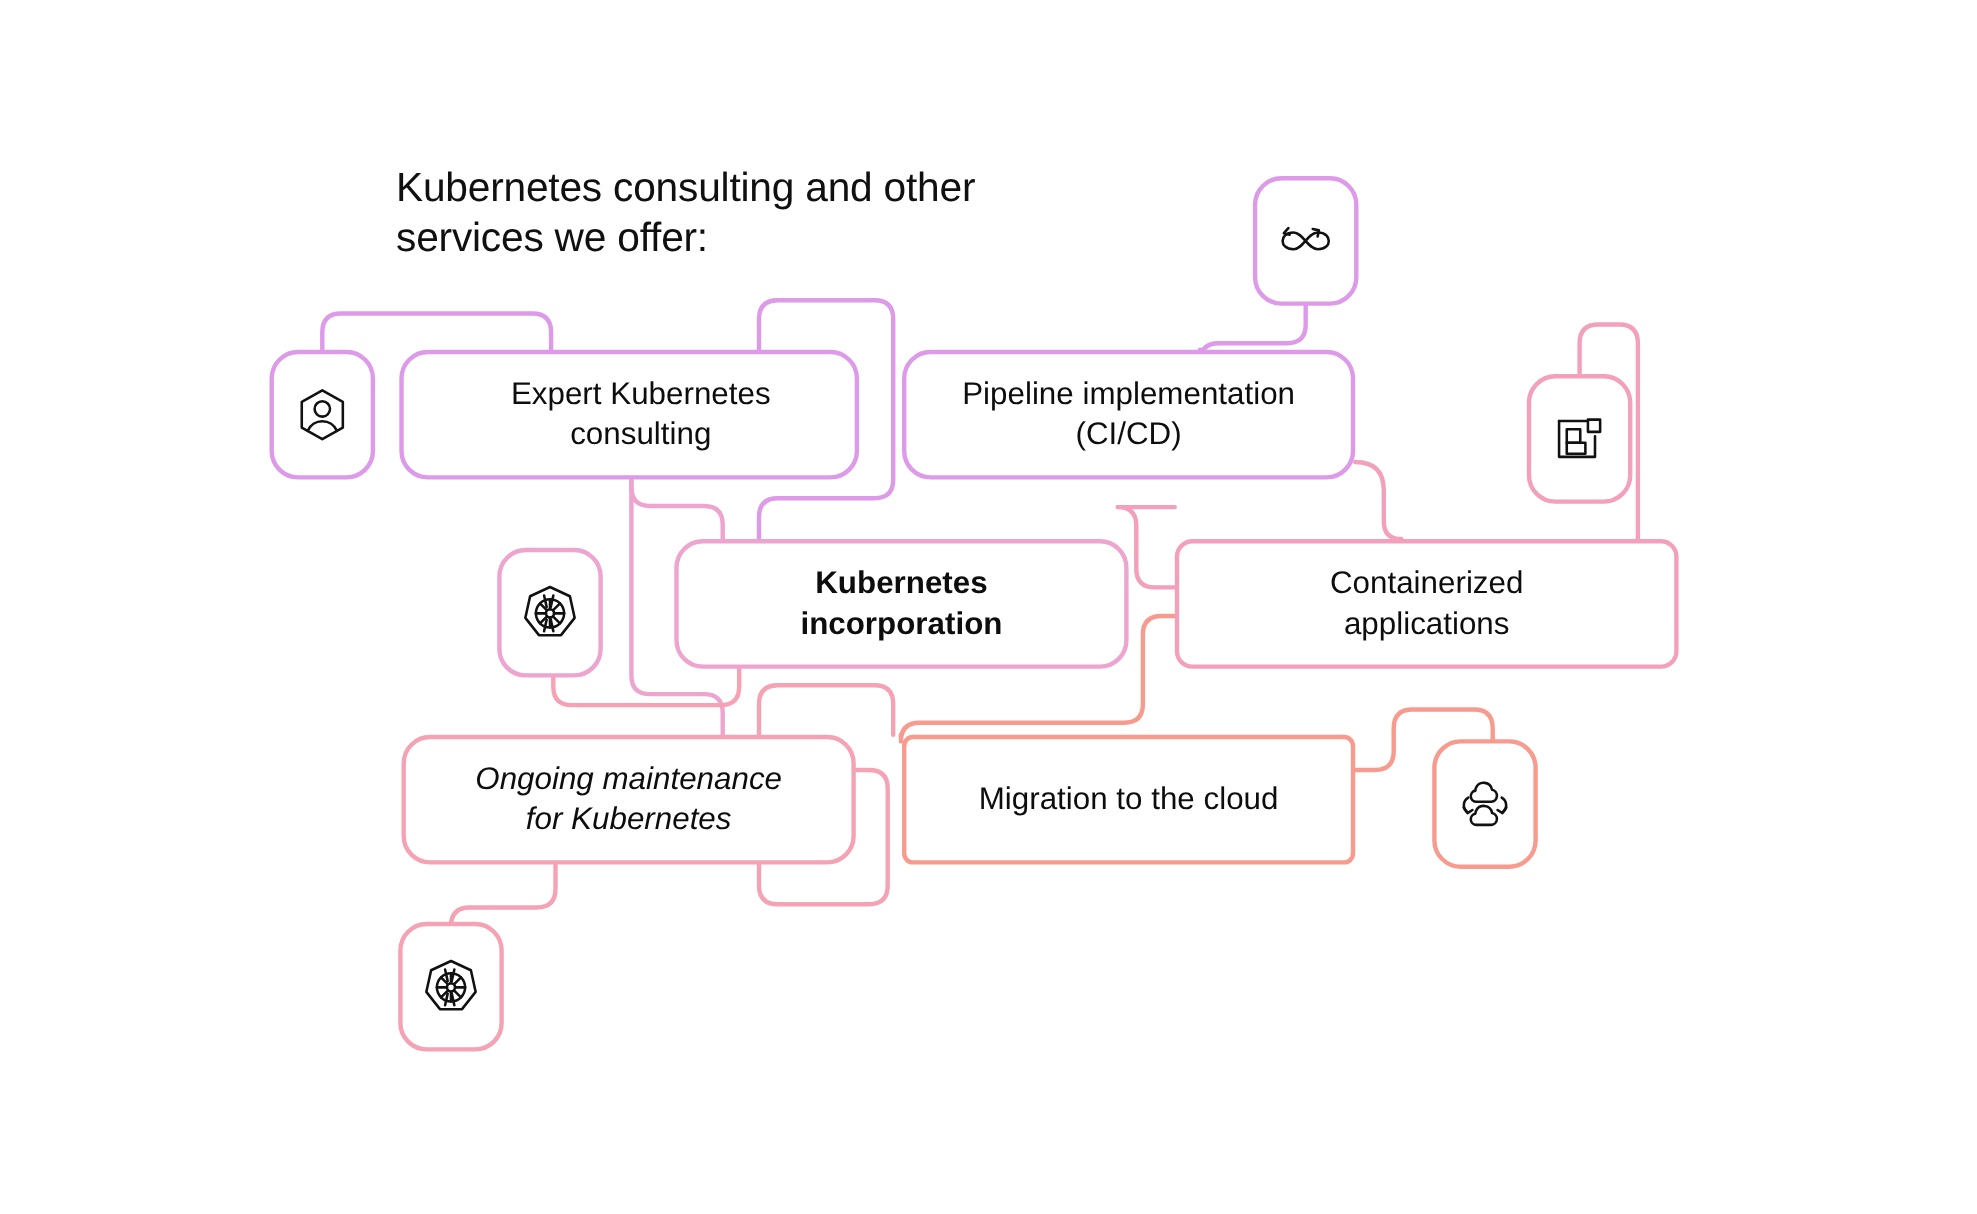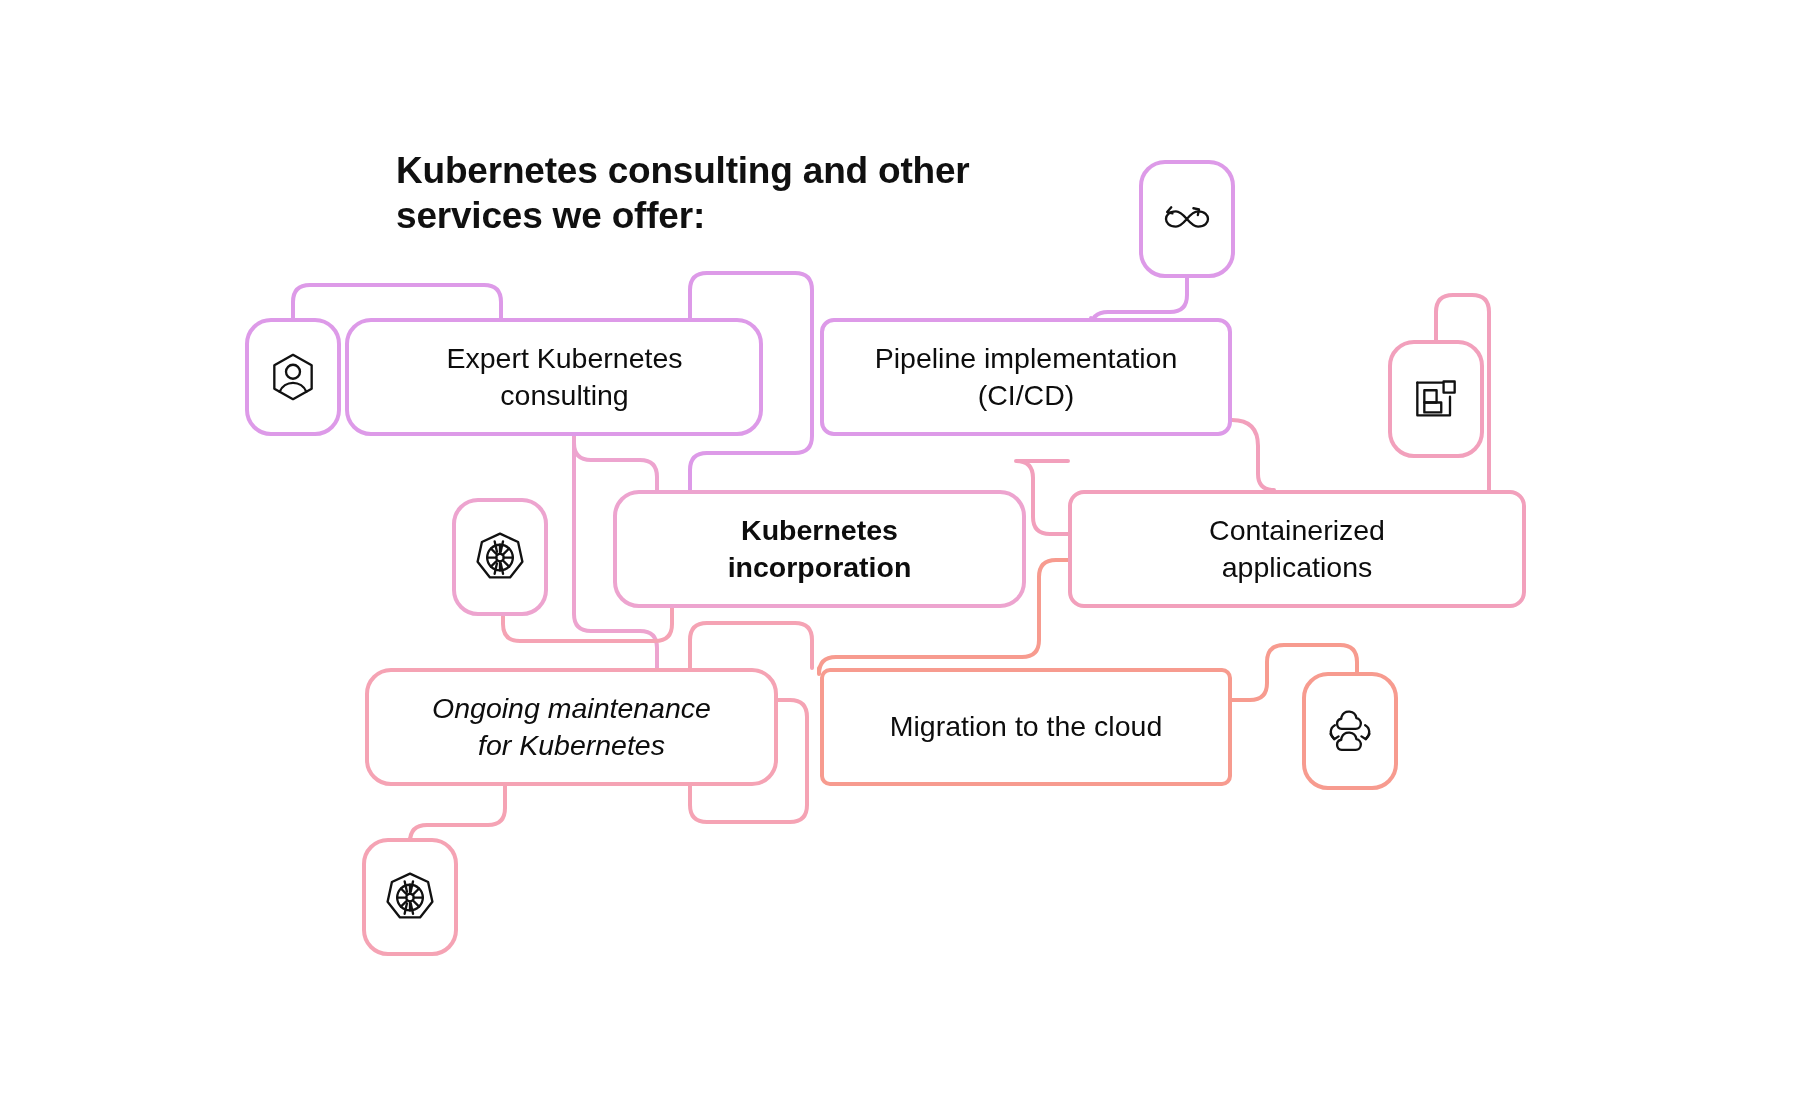--- a/index.html
+++ b/index.html
@@ -27,26 +27,25 @@
     width: 1797px;
     height: 1104px;
     pointer-events: none;
   }
   .title {
     position: absolute;
     left: 360px;
     top: 148px;
     width: 600px;
     font-size: 37px;
-    font-weight: 700;
+    font-weight: 400;
     line-height: 1.22;
     color: #101010;
     letter-spacing: -0.2px;
     white-space: pre-line;
-    margin-left: 36px;
   }
   .card {
     position: absolute;
     box-sizing: border-box;
     background: #ffffff;
     border-style: solid;
     border-width: 4px;
     border-radius: 26px;
     display: flex;
     align-items: center;
@@ -89,23 +88,23 @@
       <path d="M 1068 560 L 1056 560 Q 1039 560 1039 577 L 1039 640 Q 1039 657 1022 657 L 836 657 Q 819 657 819 674 L 819 668" fill="none" stroke="#f79b8f" stroke-width="4" stroke-linecap="round" stroke-linejoin="round"></path>
       <path d="M 1232 700 L 1250 700 Q 1267 700 1267 683 L 1267 662 Q 1267 645 1284 645 L 1340 645 Q 1357 645 1357 662 L 1357 672" fill="none" stroke="#f79b8f" stroke-width="4" stroke-linecap="round" stroke-linejoin="round"></path>
       <path d="M 505 786 L 505 808 Q 505 825 488 825 L 427 825 Q 410 825 410 842 L 410 838" fill="none" stroke="#f5a3b4" stroke-width="4" stroke-linecap="round" stroke-linejoin="round"></path>
       <path d="M 778 700 L 790 700 Q 807 700 807 717 L 807 805 Q 807 822 790 822 L 707 822 Q 690 822 690 805 L 690 640 Q 690 623 707 623 L 795 623 Q 812 623 812 640 L 812 668" fill="none" stroke="#f5a3b4" stroke-width="4" stroke-linecap="round" stroke-linejoin="round"></path>
     </svg>
 
   <div class="title">Kubernetes consulting and other
 services we offer:</div>
 
   <div id="cards-layer">
-      <div class="card" style="left: 345px; top: 318px; width: 418px; height: 118px; border-color: rgb(221, 154, 232); padding-left: 39px;"><span>Expert Kubernetes
+      <div class="card" style="left: 363px; top: 318px; width: 418px; height: 118px; border-color: rgb(221, 154, 232); padding-left: 39px;"><span>Expert Kubernetes
 consulting</span></div>
-      <div class="card" style="left: 820px; top: 318px; width: 412px; height: 118px; border-color: rgb(221, 154, 232); border-radius: 14px;"><span>Pipeline implementation
+      <div class="card" style="left: 820px; top: 318px; width: 412px; height: 118px; border-color: rgb(221, 154, 232);"><span>Pipeline implementation
 (CI/CD)</span></div>
       <div class="card" style="left: 613px; top: 490px; width: 413px; height: 118px; border-color: rgb(237, 164, 207); font-weight: bold;"><span>Kubernetes
 incorporation</span></div>
       <div class="card" style="left: 1068px; top: 490px; width: 458px; height: 118px; border-color: rgb(242, 160, 188); border-radius: 16px;"><span>Containerized
 applications</span></div>
       <div class="card" style="left: 365px; top: 668px; width: 413px; height: 118px; border-color: rgb(245, 163, 180); font-style: italic;"><span>Ongoing maintenance
 for Kubernetes</span></div>
       <div class="card" style="left: 820px; top: 668px; width: 412px; height: 118px; border-color: rgb(247, 155, 143); border-radius: 10px;"><span>Migration to the cloud</span></div>
     </div>
   <div id="badges-layer">

